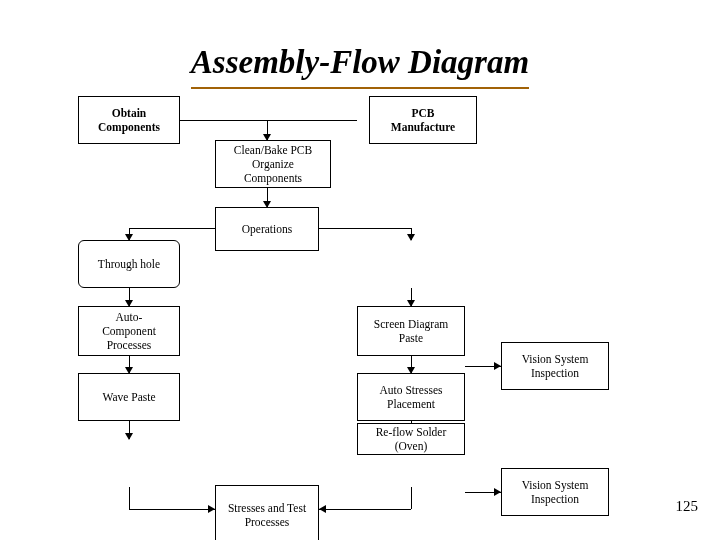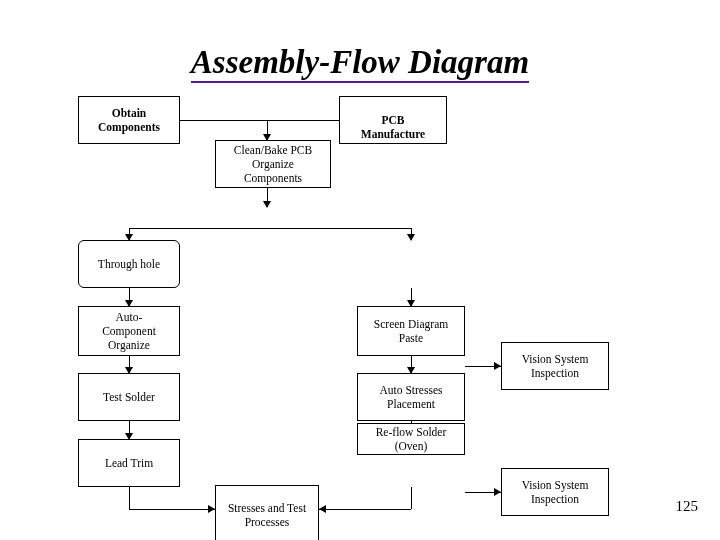--- a/index.html
+++ b/index.html
@@ -27,22 +27,22 @@
     top: 44px;
     width: 720px;
     text-align: center;
     font-family: "Liberation Serif", serif;
     font-size: 33px;
     font-weight: bold;
     font-style: italic;
     letter-spacing: 0px;
   }
   .title span {
-    border-bottom: 2px solid #4c1d95;
-    padding-bottom: 1px;
+    border-bottom: 2px solid #a16207;
+    padding-bottom: 7px;
   }
   .node {
     position: absolute;
     box-sizing: border-box;
     border: 1px solid #000000;
     background: #ffffff;
     font-family: "Liberation Serif", serif;
     font-size: 11.5px;
     line-height: 14px;
     text-align: center;
@@ -144,55 +144,55 @@
   <div class="arrow arrow-right" style="left:494px; top:488px;"></div>
 
   <div class="line vline" style="left:411px; top:487px; height:22px;"></div>
   <div class="line hline" style="left:319px; top:509px; width:92px;"></div>
   <div class="arrow arrow-left" style="left:319px; top:505px;"></div>
 
   <div class="node bold" style="left:78px; top:96px; width:102px; height:48px;">
       <span class="lbl">Obtain
 Components</span>
     </div>
-  <div class="node bold" style="left:339px; top:96px; width:108px; height:48px;align-items:flex-end;">
+  <div class="node bold" style="left:369px; top:96px; width:108px; height:48px;">
       <span class="lbl">PCB
 Manufacture</span>
     </div>
   <div class="node" style="left:215px; top:140px; width:116px; height:48px;">
       <span class="lbl">Clean/Bake PCB
 Organize
 Components</span>
     </div>
+  <div class="node" style="left:215px; top:207px; width:104px; height:44px;">
+      <span class="lbl">Operations</span>
+    </div>
   <div class="node" style="left:78px; top:240px; width:102px; height:48px;border-radius:6px;">
       <span class="lbl">Through hole</span>
     </div>
   <div class="node" style="left:78px; top:306px; width:102px; height:50px;">
       <span class="lbl">Auto-
 Component
-Organize</span>
+Processes</span>
     </div>
   <div class="node" style="left:357px; top:306px; width:108px; height:50px;">
       <span class="lbl">Screen Diagram
 Paste</span>
     </div>
   <div class="node" style="left:501px; top:342px; width:108px; height:48px;">
       <span class="lbl">Vision System
 Inspection</span>
     </div>
   <div class="node" style="left:78px; top:373px; width:102px; height:48px;">
-      <span class="lbl">Test Solder</span>
+      <span class="lbl">Wave Paste</span>
     </div>
   <div class="node" style="left:357px; top:373px; width:108px; height:48px;">
       <span class="lbl">Auto Stresses
 Placement</span>
     </div>
-  <div class="node" style="left:78px; top:439px; width:102px; height:48px;">
-      <span class="lbl">Lead Trim</span>
-    </div>
   <div class="node" style="left:357px; top:423px; width:108px; height:32px;">
       <span class="lbl">Re-flow Solder
 (Oven)</span>
     </div>
   <div class="node" style="left:215px; top:485px; width:104px; height:60px;align-items:center;">
       <span class="lbl">Stresses and Test
 Processes</span>
     </div>
   <div class="node" style="left:501px; top:468px; width:108px; height:48px;">
       <span class="lbl">Vision System

